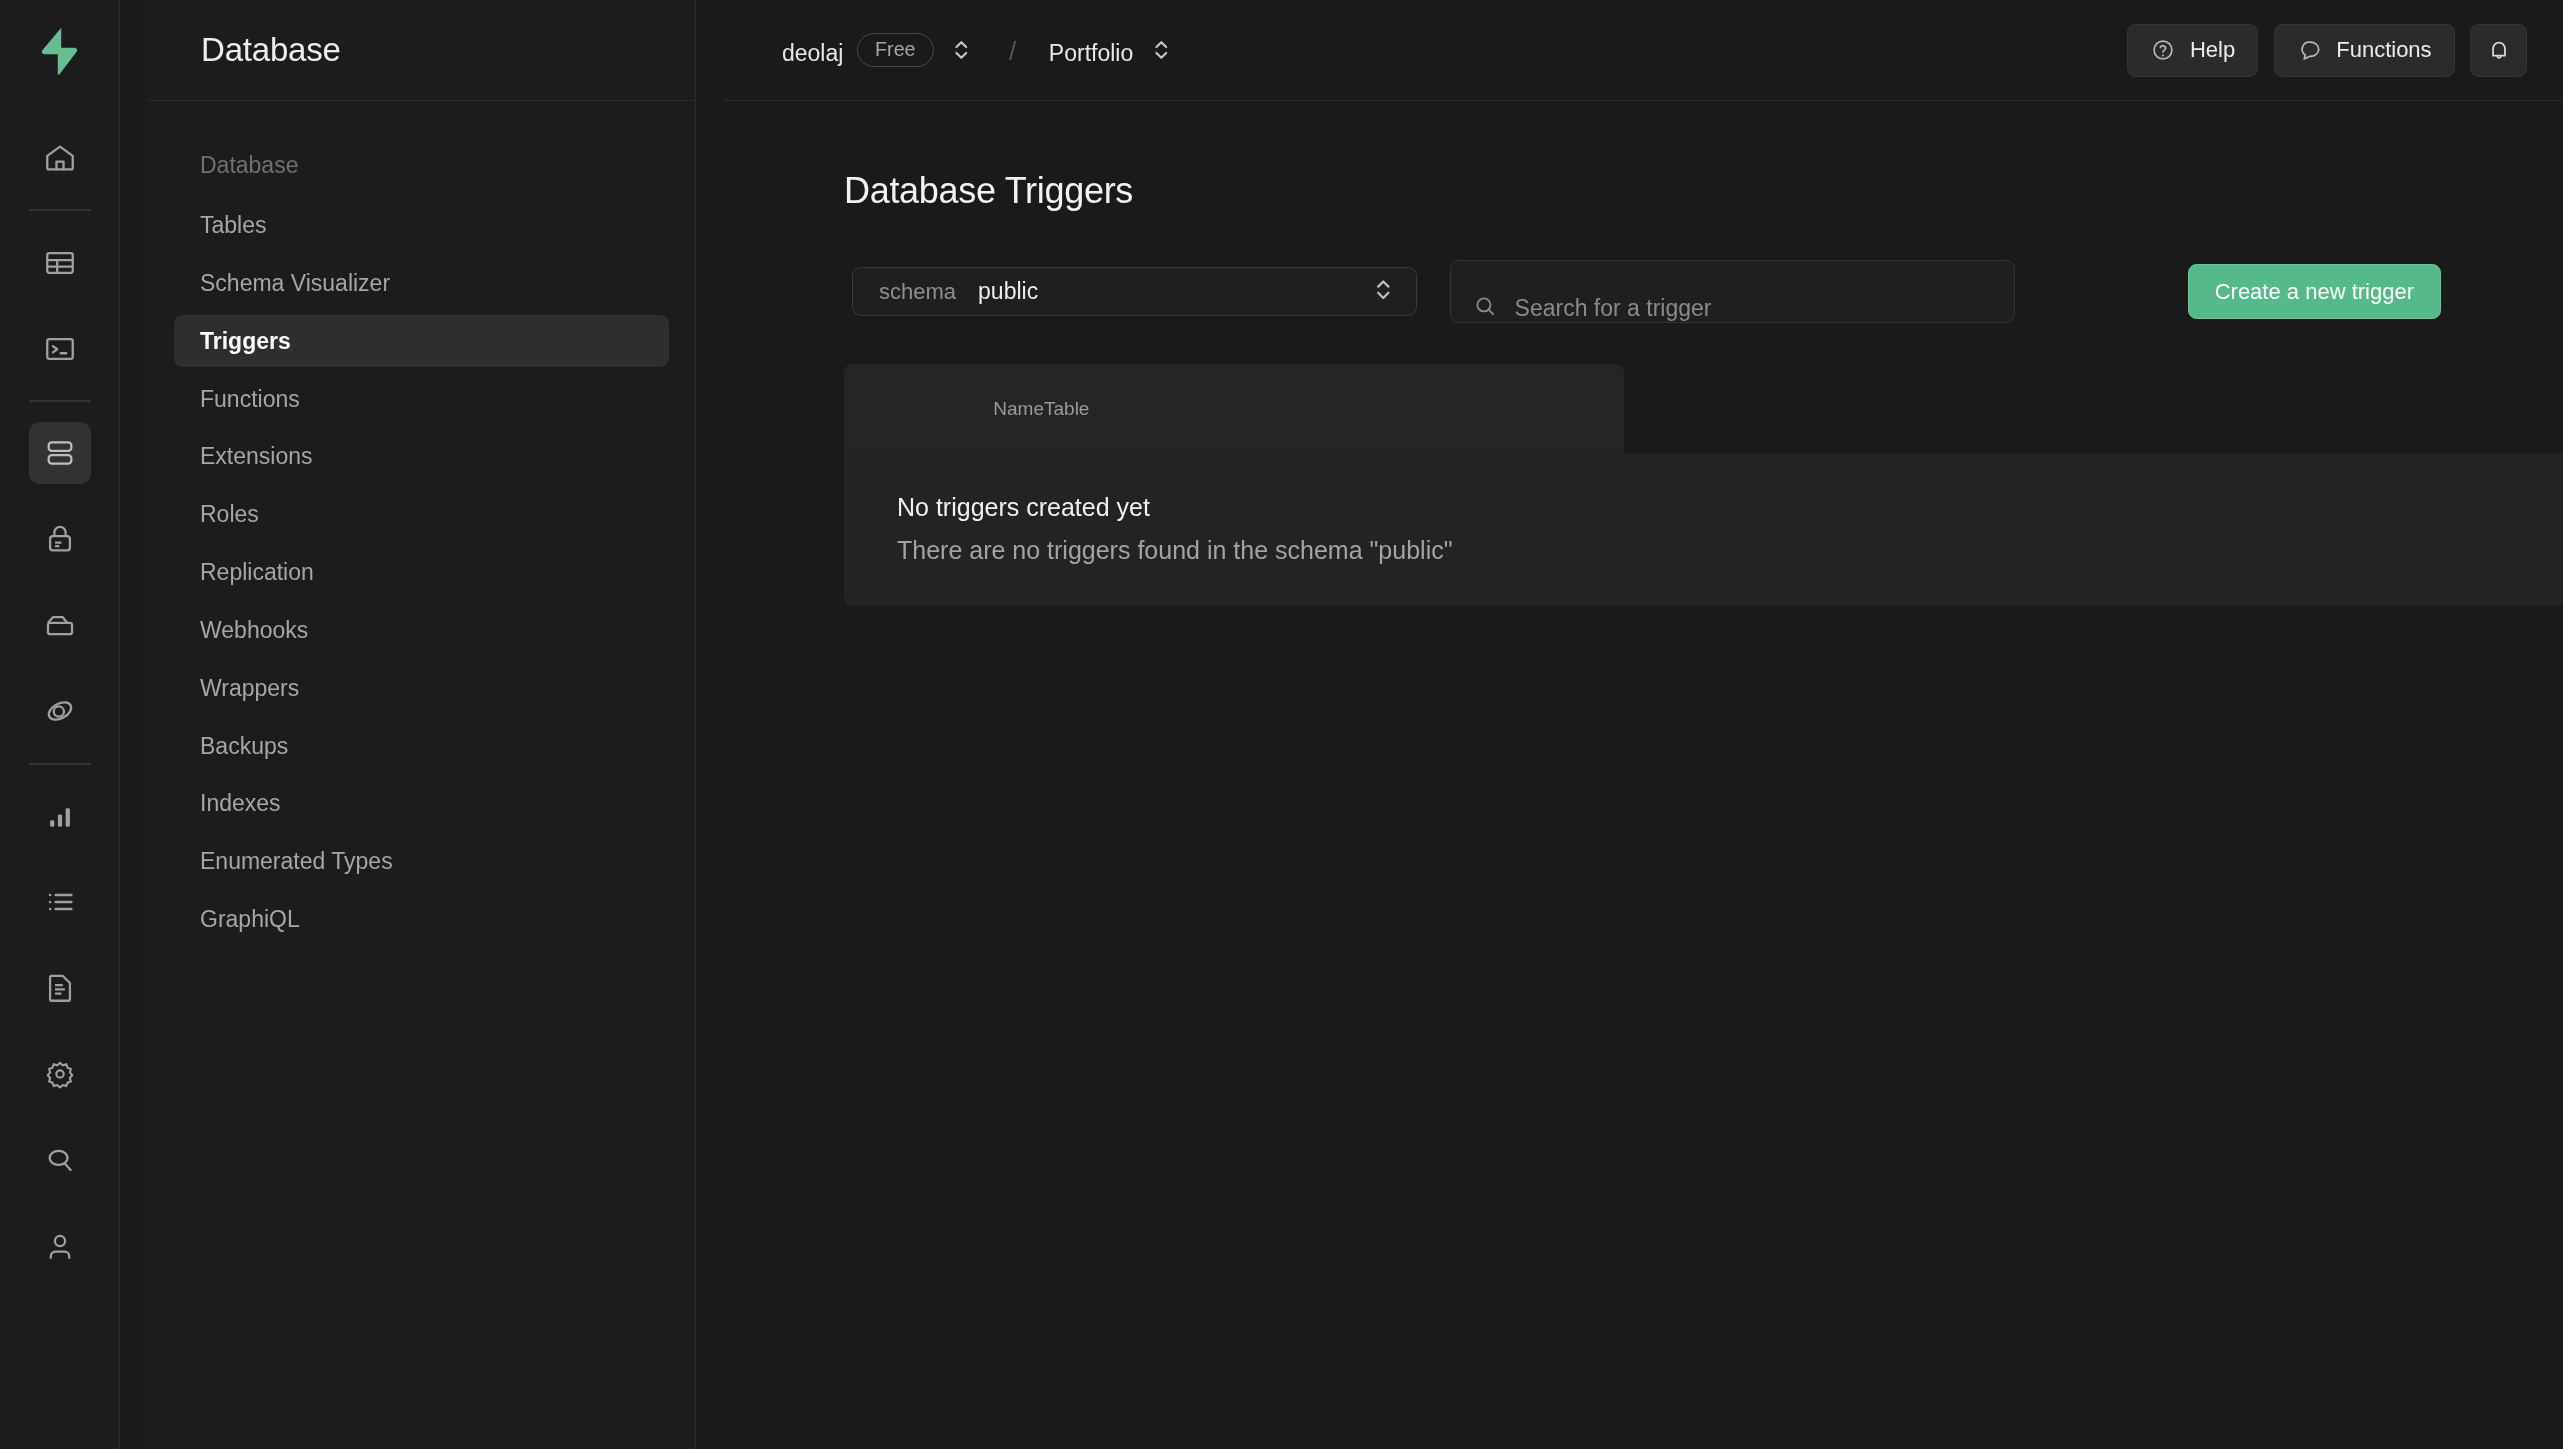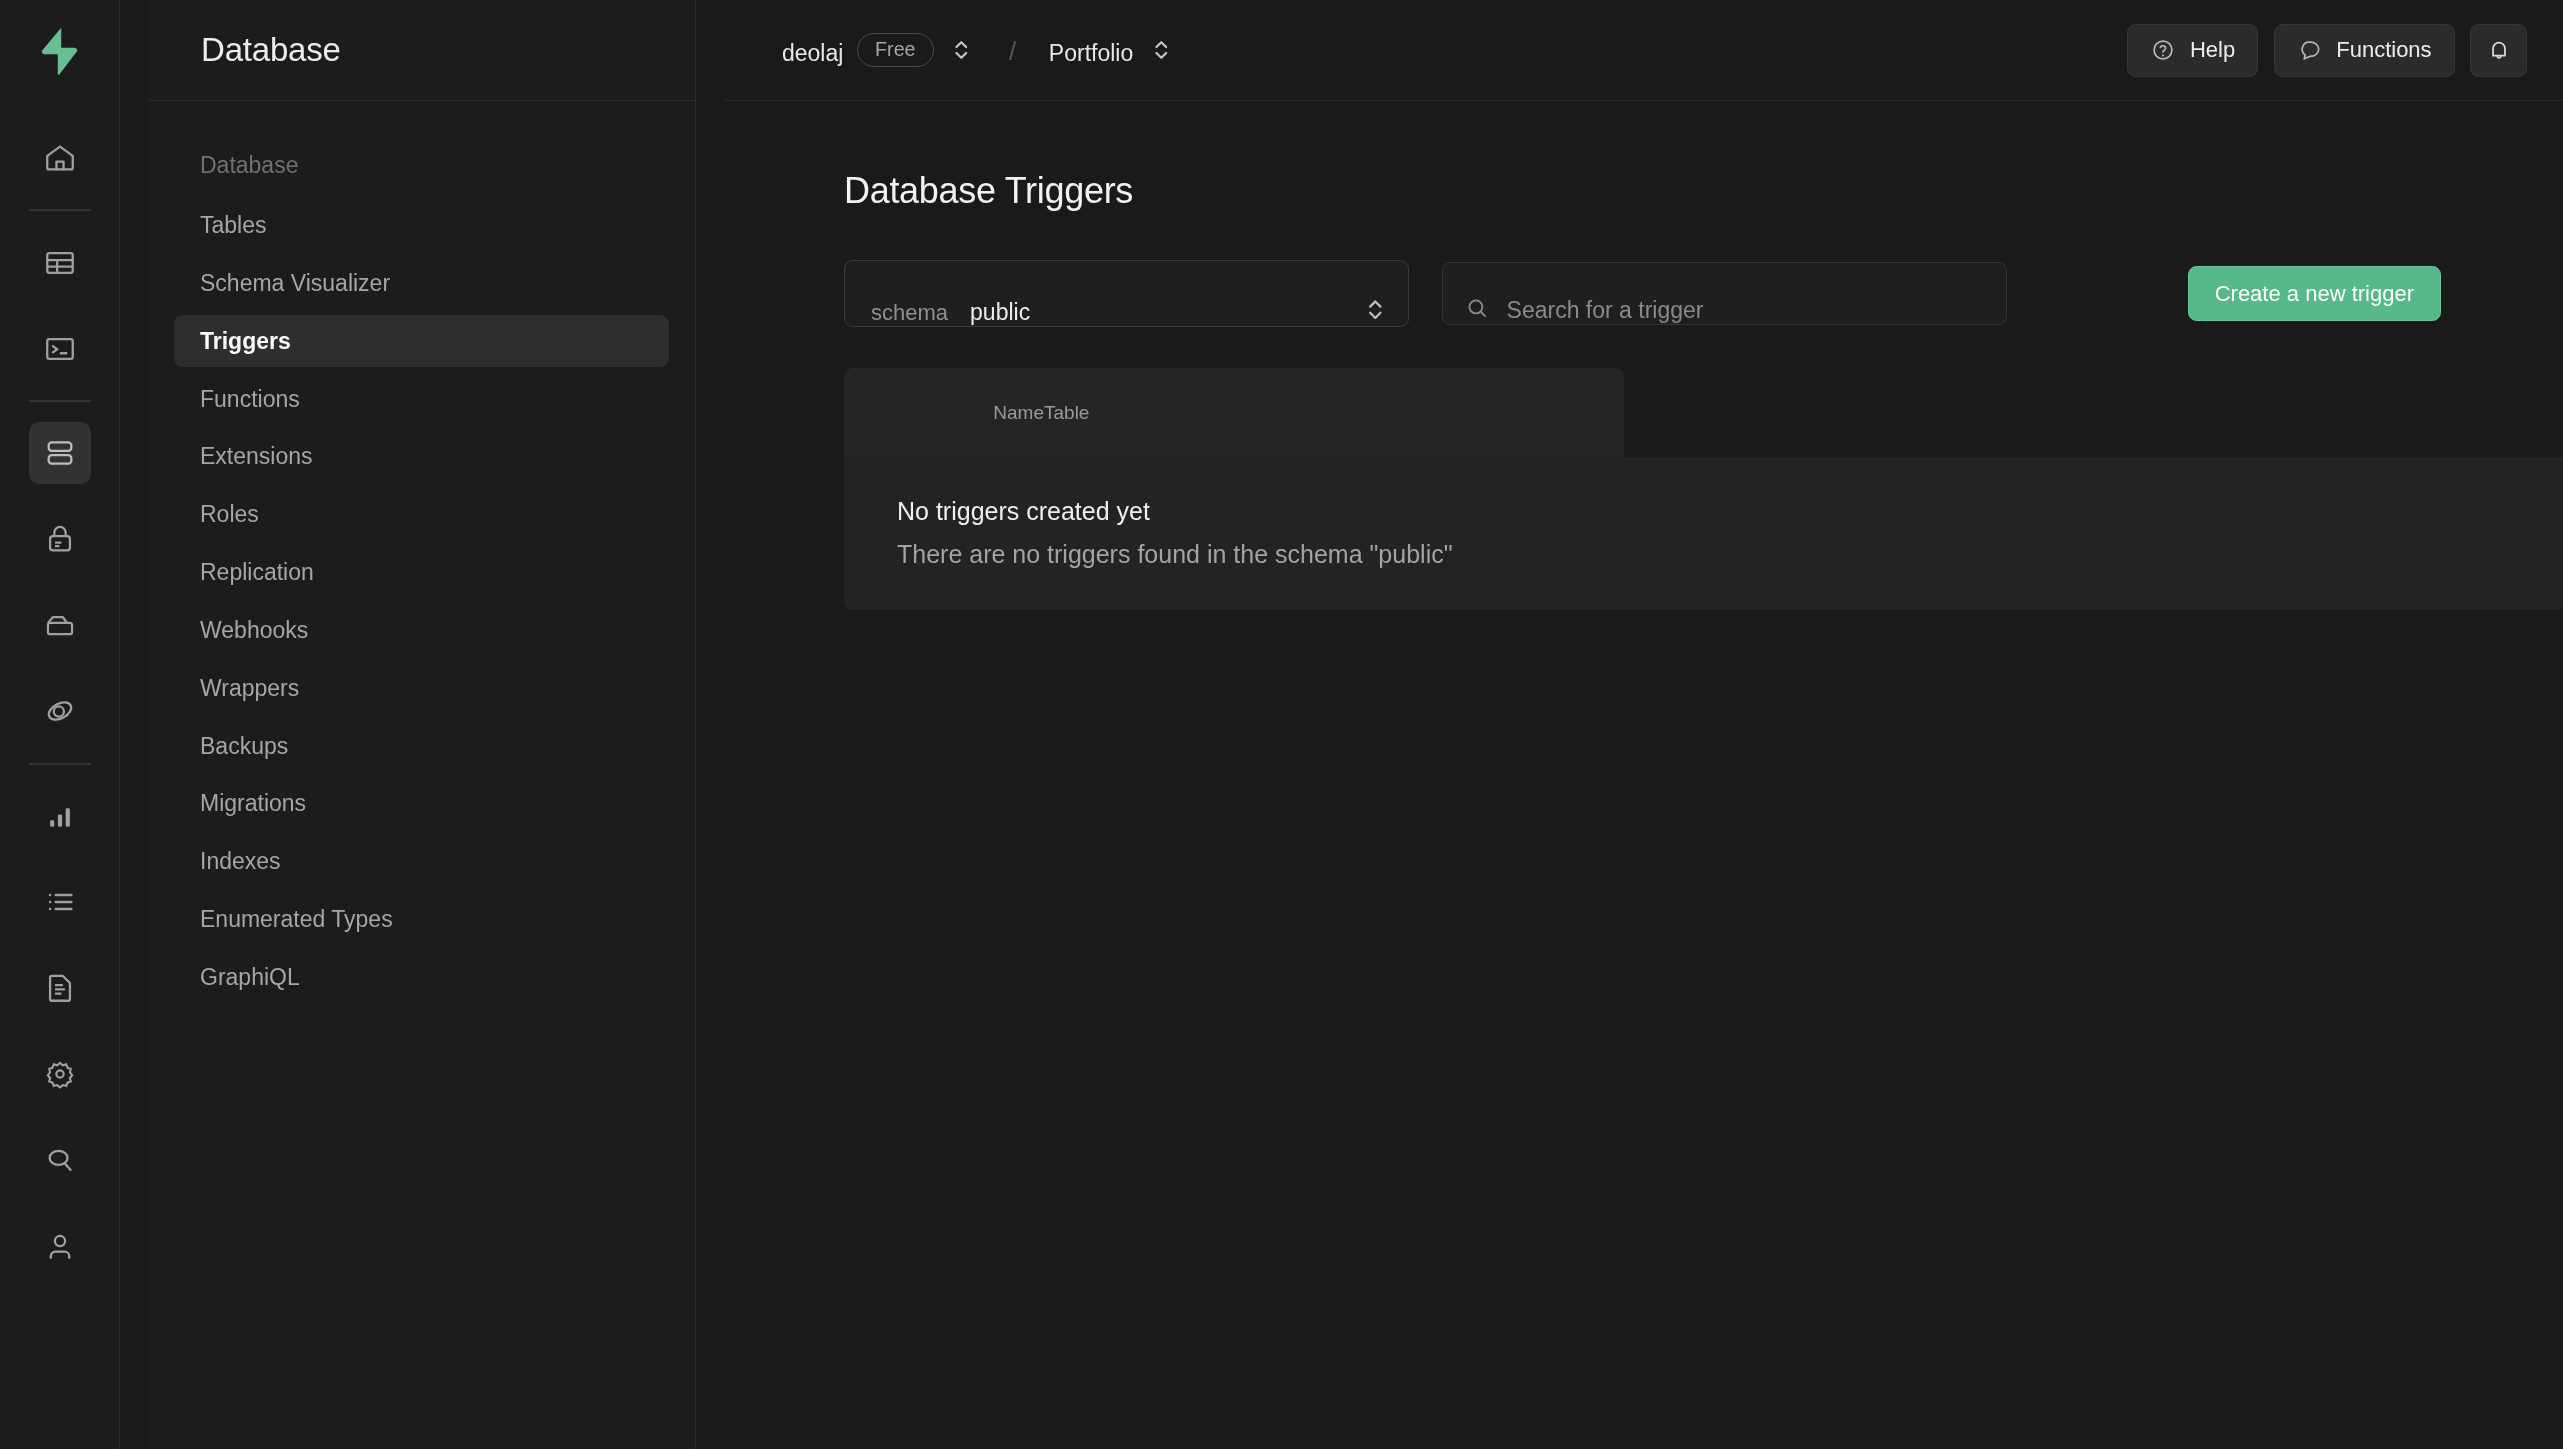--- a/index.html
+++ b/index.html
@@ -197,27 +197,28 @@
 
   .toolbar {
     display: flex;
     align-items: center;
     gap: 33px;
     margin-bottom: 41px;
     padding-right: 122px;
   }
   .schema-select {
     width: 565px;
-    height: 67px;
+    height: 49px;
     background: #1f1f1f;
     border: 1.7px solid #3b3b3b;
     border-radius: 8.6px;
     display: flex;
-    align-items: flex-end;
+    align-items: center;
     padding: 0 22px 0 26px;
+    margin-left: 8px;
   }
   .schema-label {
     font-size: 22px;
     color: #8f8f8f;
     margin-right: 22px;
   }
   .schema-value {
     font-size: 23px;
     color: #ededed;
   }
@@ -399,21 +400,20 @@
       <a class="nav-item">Tables</a>
       <a class="nav-item">Schema Visualizer</a>
       <a class="nav-item active">Triggers</a>
       <a class="nav-item">Functions</a>
       <a class="nav-item">Extensions</a>
       <a class="nav-item">Roles</a>
       <a class="nav-item">Replication</a>
       <a class="nav-item">Webhooks</a>
       <a class="nav-item">Wrappers</a>
       <a class="nav-item">Backups</a>
-      <a class="nav-item">Migrations</a>
       <a class="nav-item">Indexes</a>
       <a class="nav-item">Enumerated Types</a>
       <a class="nav-item">GraphiQL</a>
     </div>
   </div>
 
   <div class="main">
 
     <div class="topbar">
       <div class="crumbs">

